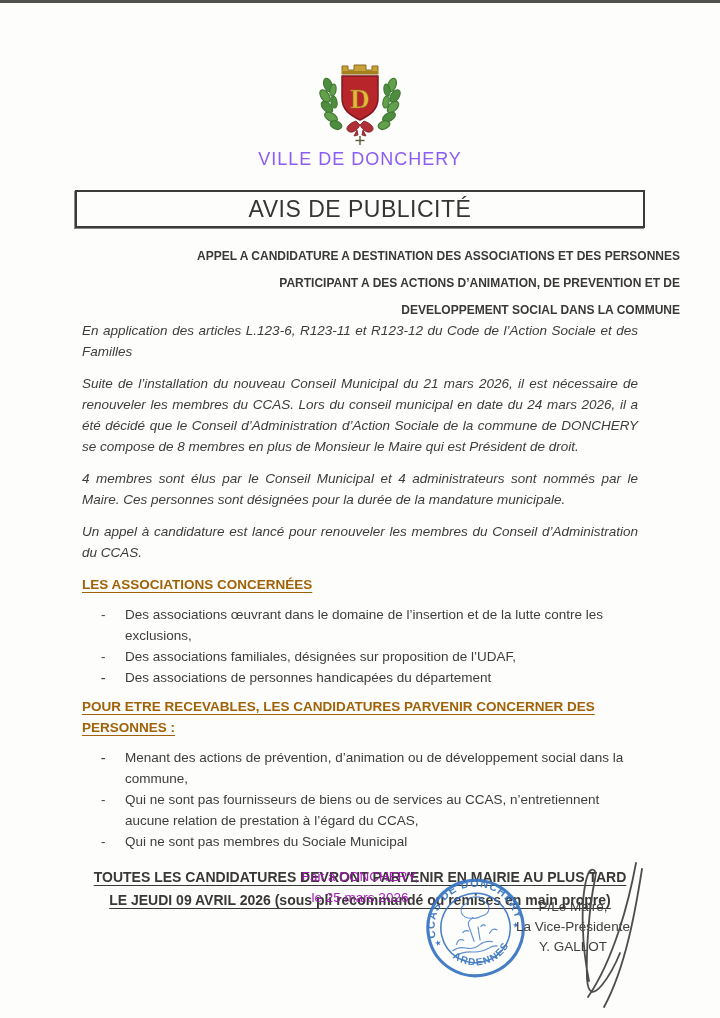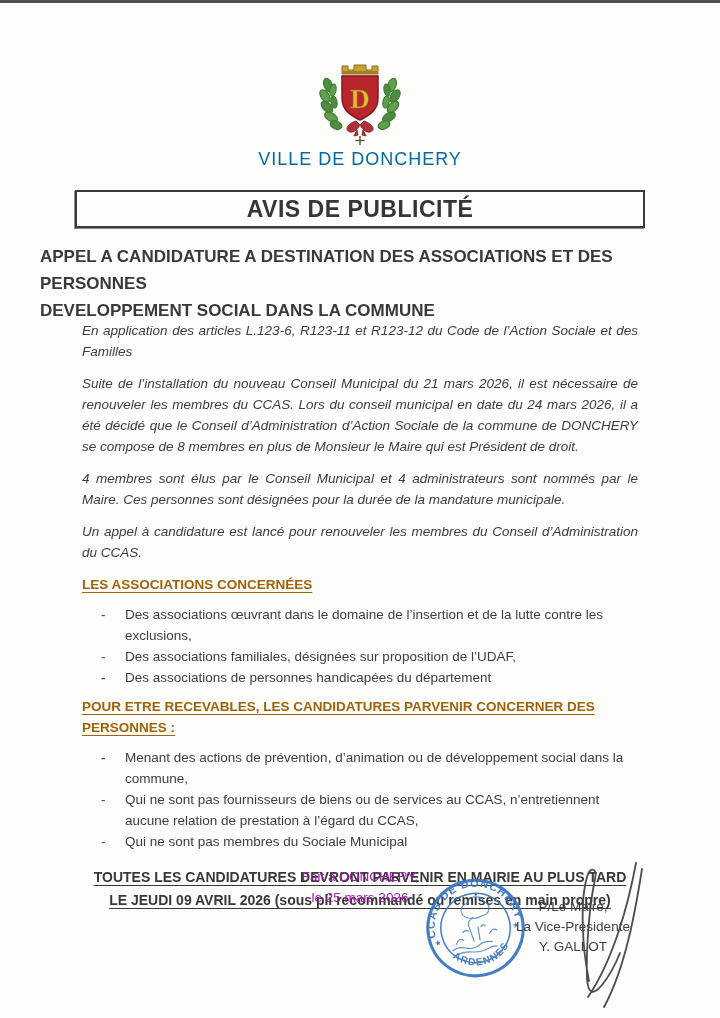--- a/index.html
+++ b/index.html
@@ -8,32 +8,32 @@
     width:720px;height:1018px;
     background:#fdfdfc;
     font-family:"Liberation Sans", sans-serif;
     color:#3e3d3b;
     overflow:hidden;
   }
   .scan-strip{position:absolute;top:0;left:0;width:720px;height:3px;background:#53514d;}
   .crest{position:absolute;top:52px;left:50%;transform:translateX(-50%);}
   .city-title{
     position:absolute;top:149px;left:0;width:720px;
-    text-align:center;font-size:18px;letter-spacing:1px;color:#0369a1;
+    text-align:center;font-size:18px;letter-spacing:1px;color:#8b5cf6;
   }
   .avis-box{
     position:absolute;top:190px;left:75px;width:566px;height:34px;
     border:2px solid #3c3b39;
     display:flex;align-items:center;justify-content:center;
     box-shadow:-1px 1px 0 #8a8a86;
   }
-  .avis-box .avis-text{font-size:23px;font-weight:bold;letter-spacing:.5px;color:#363534;}
+  .avis-box .avis-text{font-size:23px;font-weight:normal;letter-spacing:.5px;color:#363534;}
   .main-heading{
     position:absolute;top:243px;left:40px;width:640px;
-    text-align:left;font-weight:bold;font-size:17px;line-height:27px;color:#3a3937;
+    text-align:right;font-weight:bold;font-size:12px;line-height:27px;color:#3a3937;
   }
   .content{
     position:absolute;top:320px;left:82px;width:556px;
     font-size:13.5px;line-height:21px;
   }
   .content p{margin:0 0 9px 0;text-align:justify;font-style:italic;}
   .content p.loose{margin-bottom:11px;}
   .sec-title{
     font-weight:bold;text-decoration:underline;text-underline-offset:3px;
     margin:5px 0 9px 0;font-size:13.5px;color:#a16207;
@@ -111,20 +111,21 @@
   </div>
 
   <div class="city-title">VILLE DE DONCHERY</div>
 
   <div class="avis-box">
     <span class="avis-text">AVIS DE PUBLICITÉ</span>
   </div>
 
   <div class="main-heading">
     <div>APPEL A CANDIDATURE A DESTINATION DES ASSOCIATIONS ET DES PERSONNES</div>
+    <div>PARTICIPANT A DES ACTIONS D’ANIMATION, DE PREVENTION ET DE</div>
     <div>DEVELOPPEMENT SOCIAL DANS LA COMMUNE</div>
   </div>
 
   <div class="content">
     <p class="loose">En application des articles L.123-6, R123-11 et R123-12 du Code de l’Action Sociale et des Familles</p>
     <p class="loose">Suite de l’installation du nouveau Conseil Municipal du 21 mars 2026, il est nécessaire de renouveler les membres du CCAS. Lors du conseil municipal en date du 24 mars 2026, il a été décidé que le Conseil d’Administration d’Action Sociale de la commune de DONCHERY se compose de 8 membres en plus de Monsieur le Maire qui est Président de droit.</p>
     <p class="loose">4 membres sont élus par le Conseil Municipal et 4 administrateurs sont nommés par le Maire. Ces personnes sont désignées pour la durée de la mandature municipale.</p>
     <p class="loose">Un appel à candidature est lancé pour renouveler les membres du Conseil d’Administration du CCAS.</p>
 
     <div class="sec-title">LES ASSOCIATIONS CONCERNÉES</div>

